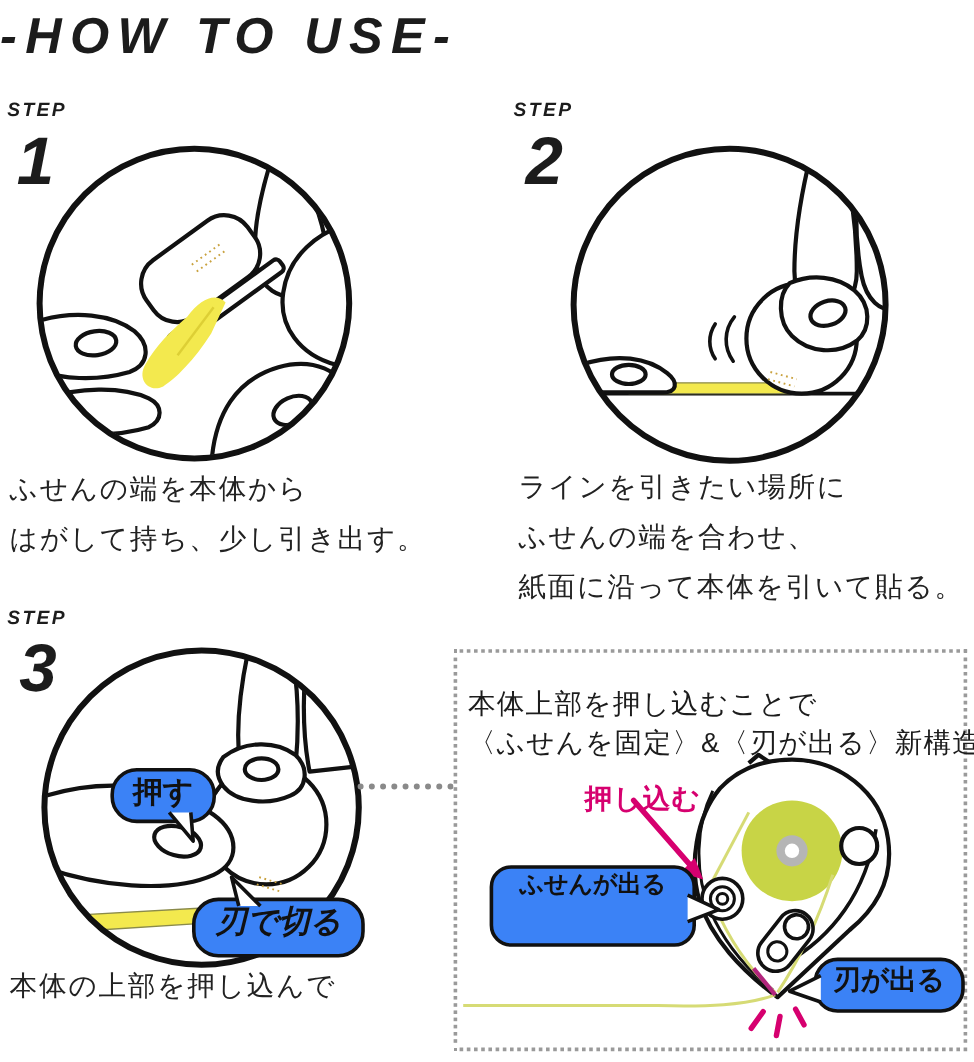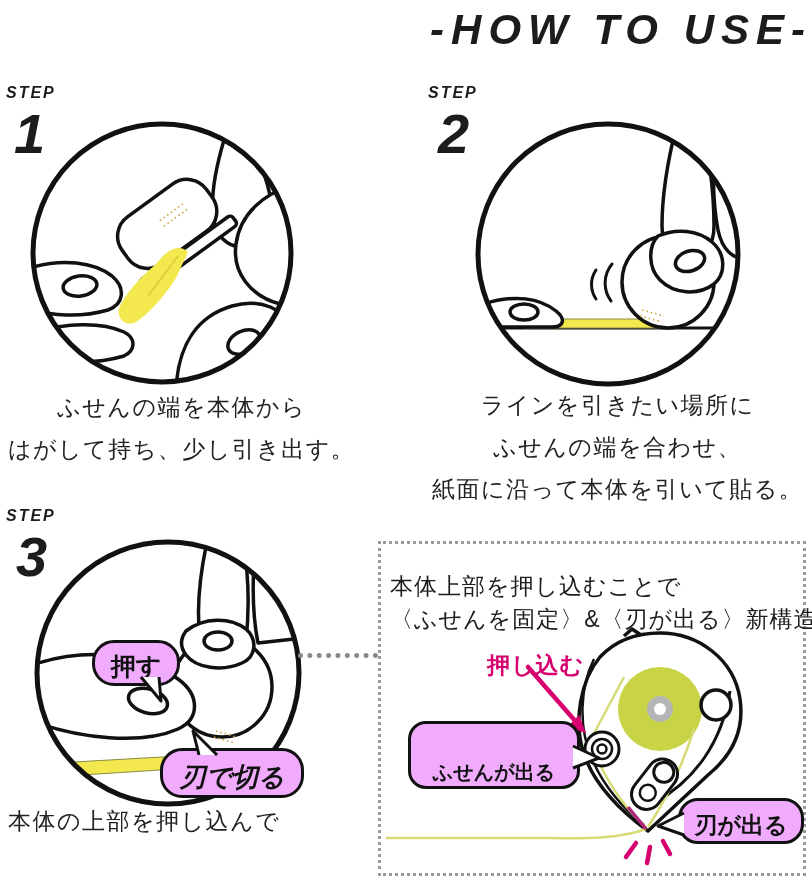--- a/index.html
+++ b/index.html
@@ -1,36 +1,36 @@
 <!DOCTYPE html>
 <html><head>
 <meta charset="utf-8">
 <style>
   html,body{margin:0;padding:0;background:#fff;}
   .page{position:relative;width:812px;height:885px;background:#fff;overflow:hidden;
         font-family:"Liberation Sans","DejaVu Sans",sans-serif;color:#1c1c1c;}
   .abs{position:absolute;}
 
-  .title{top:6px;left:0;width:812px;text-align:right;font-size:42px;font-style:italic;
+  .title{top:6px;left:0;width:812px;text-align:left;font-size:42px;font-style:italic;
          font-weight:600;letter-spacing:7px;color:#1c1c1c;}
 
   .step-label{font-style:italic;font-size:16px;font-weight:600;letter-spacing:2px;}
   .step-num{font-style:italic;font-size:56px;font-weight:700;line-height:1;}
 
   .caption{font-size:23px;letter-spacing:1.5px;line-height:42px;color:#222;}
-  .caption div{white-space:nowrap;text-align:center;}
+  .caption div{white-space:nowrap;}
 
   .fbox{left:378px;top:541px;width:428px;height:335px;border:3px dotted #9a9a9a;box-sizing:border-box;background:#fff;}
   .fbox-head{left:390px;top:570px;font-size:23px;font-weight:400;letter-spacing:1px;line-height:33px;}
   .fbox-head div{white-space:nowrap;}
 
   .push-label{left:487px;top:650px;font-size:23px;font-weight:700;color:#d6006f;letter-spacing:1px;}
 
-  .bubble{position:absolute;background:#f0abfc;border:3px solid #111;border-radius:22px;
-          display:flex;align-items:flex-end;justify-content:center;text-align:center;
+  .bubble{position:absolute;background:#3b82f6;border:3px solid #111;border-radius:22px;
+          display:flex;align-items:flex-start;justify-content:center;text-align:center;
           font-weight:600;color:#111;box-sizing:border-box;z-index:5;}
   .bubble svg.tail{position:absolute;overflow:visible;z-index:6;}
 
   .connector{left:298px;top:653px;width:80px;height:0;border-top:5px dotted #8a8a8a;}
 
   .illus{position:absolute;}
 </style>
 </head>
 <body>
 

